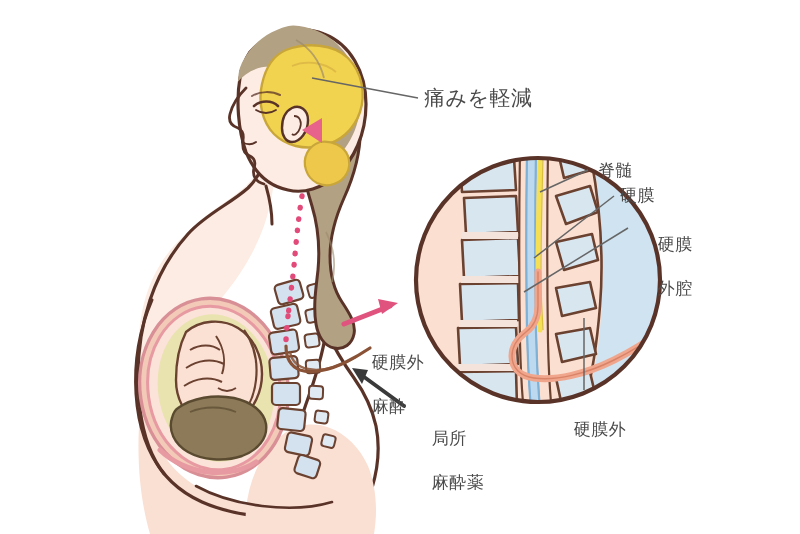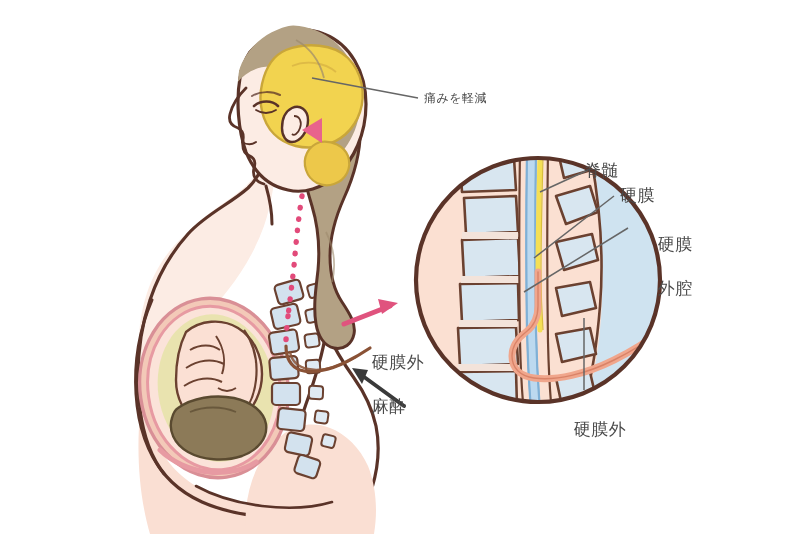--- a/index.html
+++ b/index.html
@@ -21,32 +21,32 @@
   #art {
     position: absolute;
     left: 0;
     top: 0;
     width: 800px;
     height: 534px;
   }
   .label {
     position: absolute;
     color: #4a4a4a;
-    font-size: 12px;
+    font-size: 21px;
     line-height: 24px;
     letter-spacing: 0.5px;
     white-space: pre;
     font-family: "DejaVu Sans", "Liberation Sans", sans-serif;
   }
   .label-sm {
     font-size: 17px;
     line-height: 22px;
   }
   #lbl-pain      { left: 424px; top: 86px; }
-  #lbl-cord      { left: 584px; top: 159px; }
+  #lbl-cord      { left: 598px; top: 159px; }
   #lbl-dura      { left: 620px; top: 184px; }
   #lbl-epispace  { left: 634px; top: 211px; }
   #lbl-epianes   { left: 348px; top: 329px; }
   #lbl-localanes { left: 408px; top: 405px; }
   #lbl-catheter  { left: 550px; top: 396px; }
 </style>
 </head>
 <body>
 
 <div id="stage">
@@ -400,18 +400,22 @@
   <div class="label label-sm" id="lbl-epispace">
     <span>硬膜</span><br>
     <span>外腔</span>
   </div>
 
   <div class="label label-sm" id="lbl-epianes">
     <span>硬膜外</span><br>
     <span>麻酔</span>
   </div>
 
+  <div class="label label-sm" id="lbl-localanes">
+    <span>局所</span><br>
+    <span>麻酔薬</span>
+  </div>
 
   <div class="label label-sm" id="lbl-catheter">
     <span>硬膜外</span><br>
   </div>
 
 </div>
 
 </body></html>

